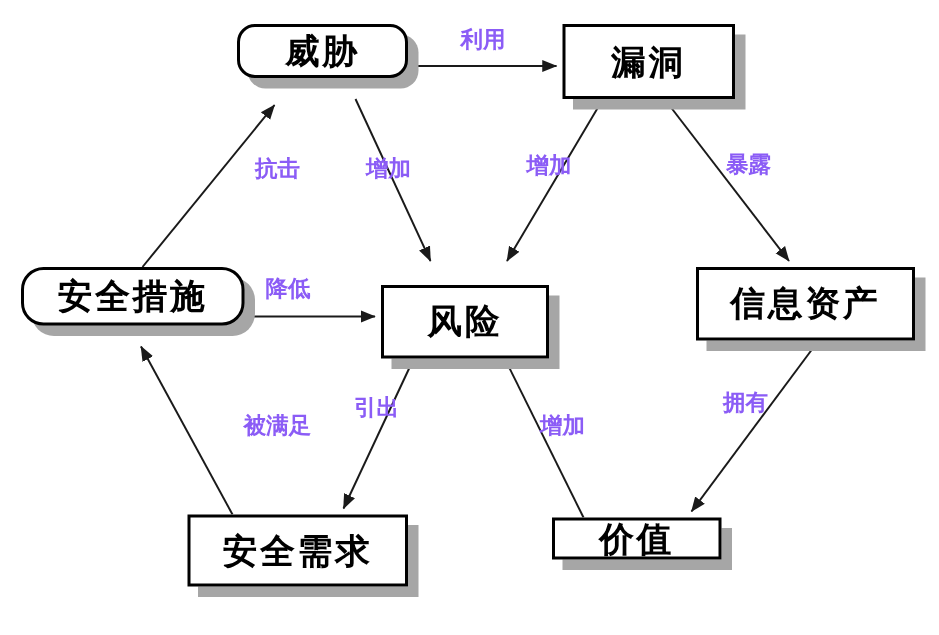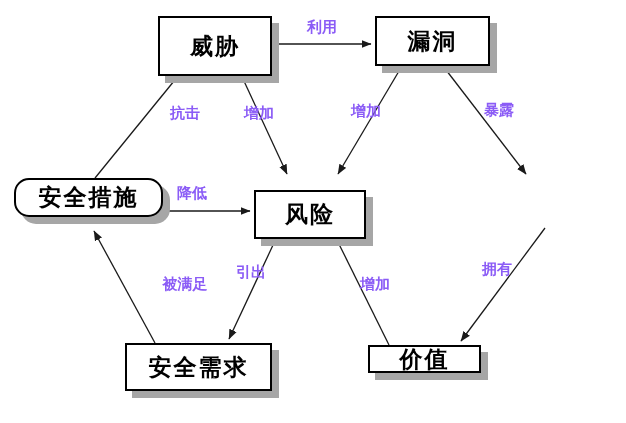--- a/index.html
+++ b/index.html
@@ -44,21 +44,21 @@
     position: absolute;
     transform: translate(-50%, -50%);
     font-weight: bold;
     font-size: 15px;
     color: #8b5cf6;
     white-space: nowrap;
     line-height: 1;
   }
 
   
-  #node-threat            { left: 158px; top: 16px;  width: 114px; height: 60px; }
+  #node-threat            { left: 158px; top: 16px;  width: 114px; height: 36px; border-radius: 12px; }
   #node-vulnerability     { left: 375px; top: 16px;  width: 115px; height: 50px; text-align: center; }
   #node-security-measures { left: 14px;  top: 178px; width: 149px; height: 39px; border-radius: 15px; }
   #node-risk              { left: 254px; top: 178px; width: 112px; height: 49px; margin-top: 12px; }
   #node-information-assets{ left: 464px; top: 178px; width: 146px; height: 49px; }
   #node-security-requirements { left: 125px; top: 343px; width: 147px; height: 48px; }
   #node-value             { left: 368px; top: 345px; width: 113px; height: 28px; }
 
   
   #edge-label-0 { left: 322px; top: 27px;  }
   #edge-label-1 { left: 141px; top: 113px; margin-left: 44px; }
@@ -101,20 +101,21 @@
 
     <line x1="389" y1="345" x2="333" y2="232" marker-end="url(#arrowhead)"></line>
 
     <line x1="545" y1="228" x2="461" y2="341" marker-end="url(#arrowhead)"></line>
   </svg>
 
   <div class="node" id="node-threat">威胁</div>
   <div class="node" id="node-vulnerability">漏洞</div>
   <div class="node" id="node-security-measures">安全措施</div>
   <div class="node" id="node-risk">风险</div>
+  <div class="node" id="node-information-assets">信息资产</div>
   <div class="node" id="node-security-requirements">安全需求</div>
   <div class="node" id="node-value">价值</div>
 
   <div class="edge-label" id="edge-label-0">利用</div>
   <div class="edge-label" id="edge-label-1">抗击</div>
   <div class="edge-label" id="edge-label-2">增加</div>
   <div class="edge-label" id="edge-label-3">增加</div>
   <div class="edge-label" id="edge-label-4">暴露</div>
   <div class="edge-label" id="edge-label-5">降低</div>
   <div class="edge-label" id="edge-label-6">被满足</div>

